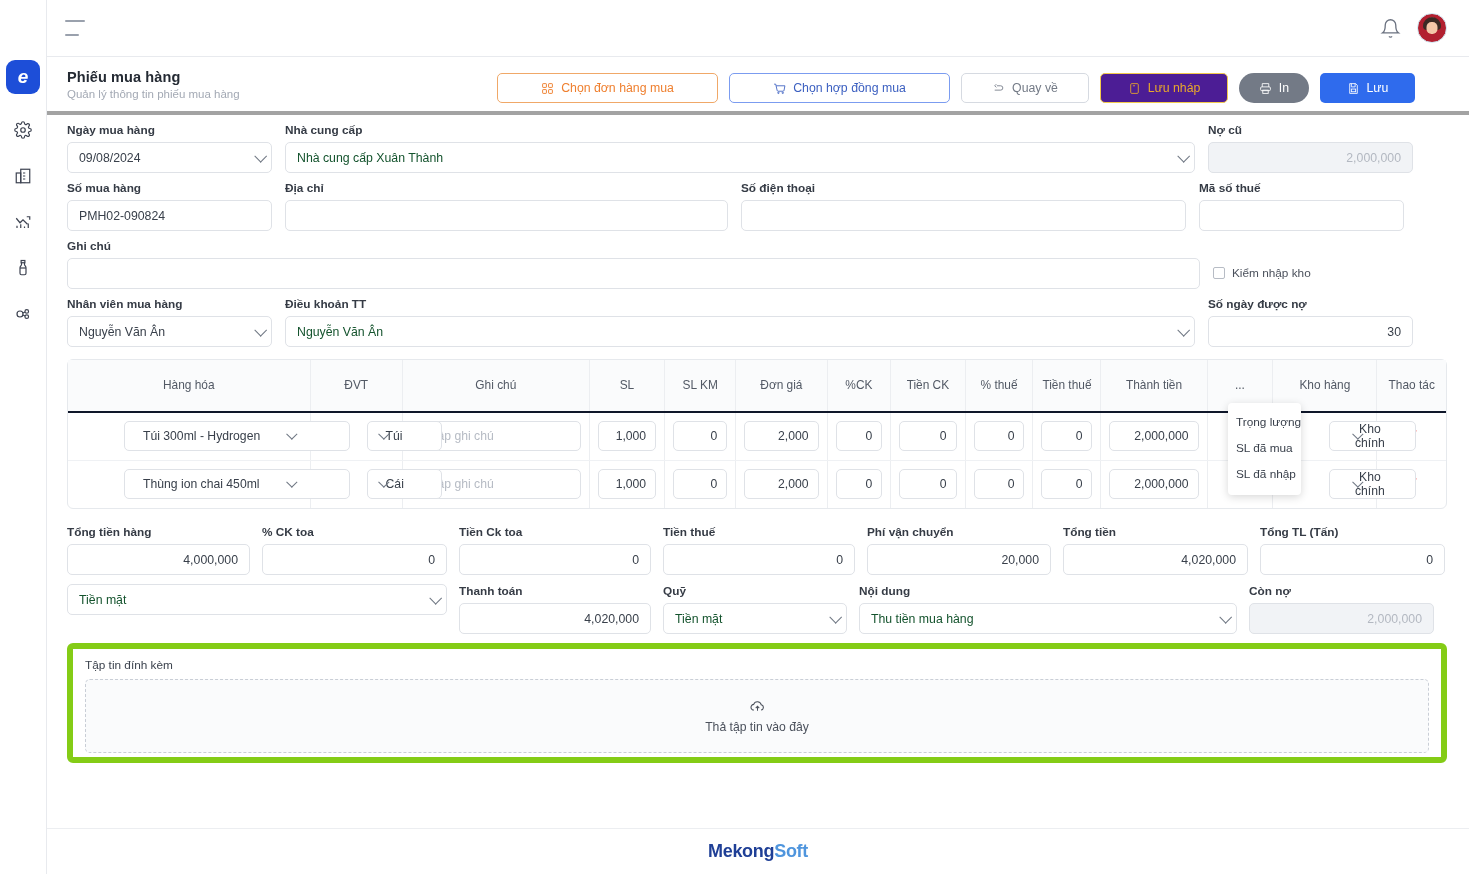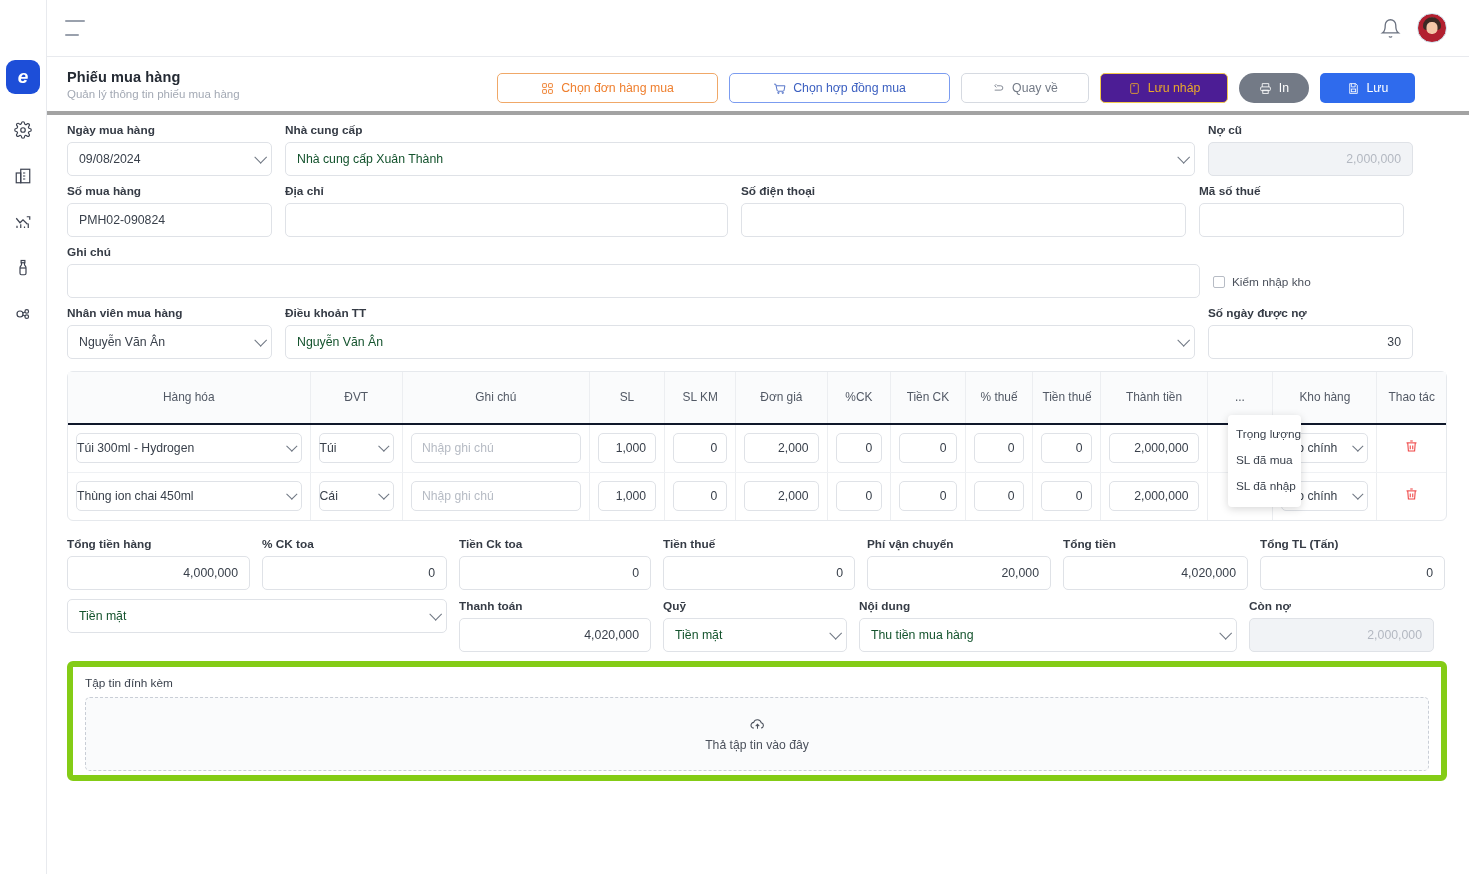--- a/index.html
+++ b/index.html
@@ -77,21 +77,21 @@
   .btn-primary{ background: #2f6bed; color: #fff; width: 95px; }
 
   
   .body { flex: 1; padding: 8px 22px 0 20px; overflow: hidden; position: relative; }
 
   .row { display: flex; gap: 13px; margin-bottom: 8px; align-items: flex-end; }
   .fld { display: flex; flex-direction: column; }
   .lbl { font-size: 11.8px; font-weight: bold; color: #353b45; margin-bottom: 5px; }
   .inp {
     height: 31px; border: 1px solid #dfe2e7; border-radius: 5px; background: #fff;
-    font-size: 12.3px; color: #39404b; padding: 16px 11px; display: flex; align-items: center;
+    font-size: 12.3px; color: #39404b; padding: 0 11px; display: flex; align-items: center;
     font-family: "Liberation Sans", sans-serif; width: 100%;
   }
   .inp.ph { color: #14532d; }
   .inp.ro { background: #f1f3f6; color: #b3b8c1; justify-content: flex-end; }
   .inp.num { justify-content: flex-end; }
   .sel { position: relative; }
   .sel .inp { padding-right: 28px; }
   .caret {
     position: absolute; right: 10px; top: 50%; transform: translateY(-50%);
     width: 9px; height: 9px; border-right: 1.6px solid #6e7682; border-bottom: 1.6px solid #6e7682;
@@ -119,21 +119,21 @@
   tbody tr:last-child td { border-bottom: none; }
   tbody td:last-child { border-right: none; }
   .cell-inp {
     height: 30px; border: 1px solid #dfe2e7; border-radius: 5px; background: #fff;
     font-size: 12.2px; color: #39404b; display: flex; align-items: center; width: 100%;
   }
   .cell-inp.num { justify-content: flex-end; padding: 0 9px; }
   .cell-inp.txt { padding: 0 10px; }
   .cell-inp.ph { color: #b6bbc4; }
   .cell-sel { position: relative; }
-  .cell-sel .cell-inp { padding-right: 24px; padding-left: 0; }
+  .cell-sel .cell-inp { padding-right: 24px; padding-left: 18px; margin-left: 48px; }
   .cell-sel .caret { right: 9px; width: 8px; height: 8px; border-width: 1.5px; }
   .trash { color: #ef4444; cursor: pointer; display: inline-flex; }
   .trash svg { width: 15px; height: 16px; }
 
   
   .col-menu {
     position: absolute; left: 1160px; top: 43px; width: 73px;
     background: #fff; border-radius: 4px; padding: 6px 0 8px 0;
     box-shadow: 0 2px 9px rgba(0,0,0,.16); z-index: 40;
   }
@@ -595,14 +595,19 @@
           <svg viewBox="0 0 24 24" fill="none" stroke="currentColor" stroke-width="1.5">
               <path d="M7 17a4 4 0 0 1-.4-8A5.5 5.5 0 0 1 17.2 9.5 3.8 3.8 0 0 1 17 17"></path>
               <path d="M12 12v6"></path>
               <path d="M9.5 14.2L12 11.8l2.5 2.4"></path>
             </svg>
           <span>Thả tập tin vào đây</span>
         </div>
       </div>
     </div>
 
+    <div class="footer">
+      <div class="brand">
+        <span class="a">Mekong</span><span class="b">Soft</span>
+      </div>
+    </div>
   </div>
 </div>
 
 </body></html>

